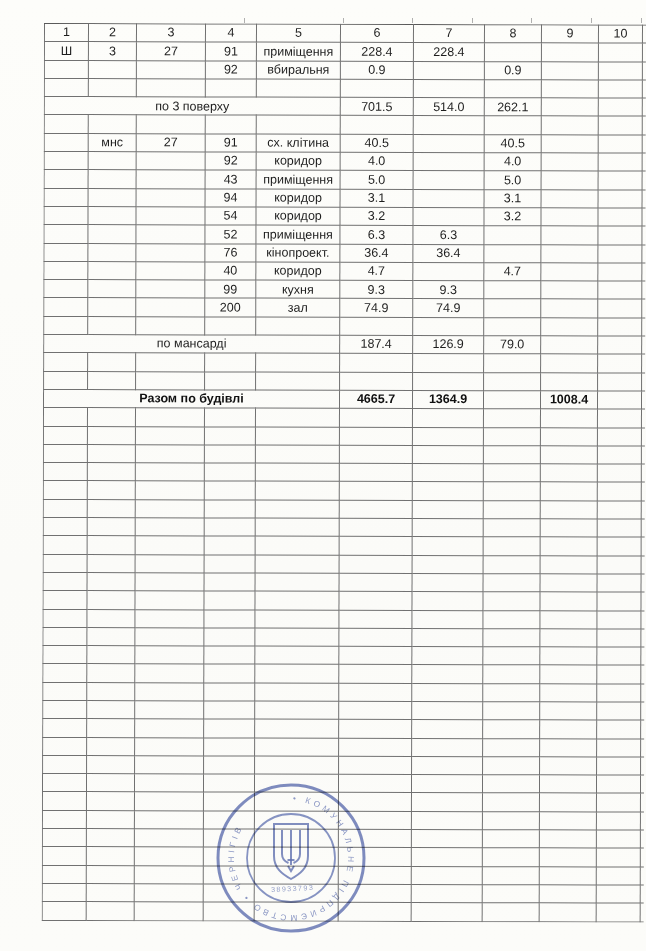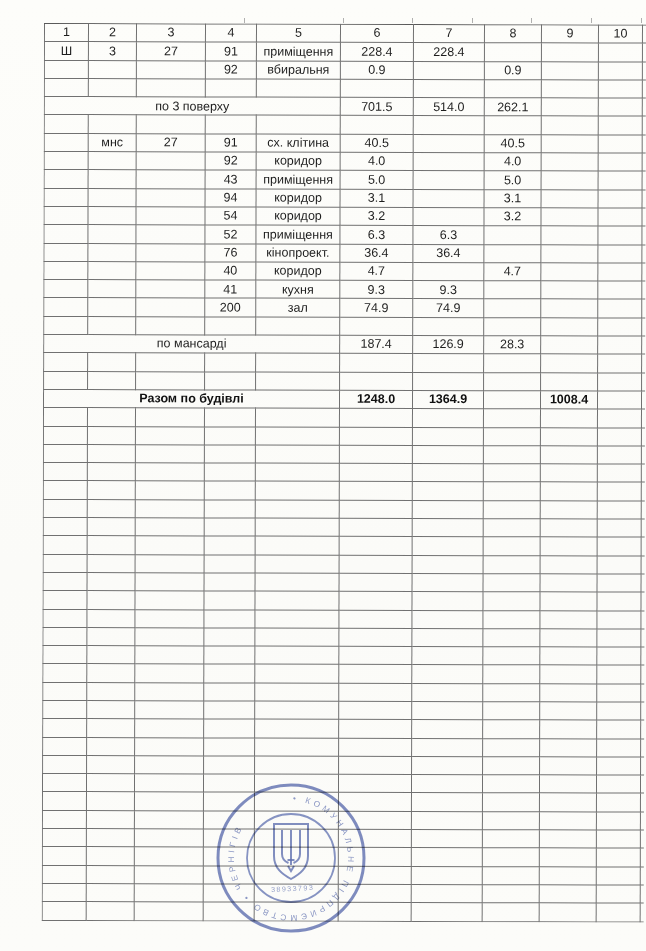--- a/index.html
+++ b/index.html
@@ -241,21 +241,21 @@
             <td></td>
             <td>4.7</td>
             <td></td>
             <td></td>
             <td></td>
           </tr>
           <tr>
             <td></td>
             <td></td>
             <td></td>
-            <td>41</td>
+            <td>99</td>
             <td>кухня</td>
             <td>9.3</td>
             <td>9.3</td>
             <td></td>
             <td></td>
             <td></td>
             <td></td>
           </tr>
           <tr>
             <td></td>
@@ -280,21 +280,21 @@
             <td></td>
             <td></td>
             <td></td>
             <td></td>
             <td></td>
           </tr>
           <tr>
             <td colspan="5" class="merged-label">по мансарді</td>
             <td>187.4</td>
             <td>126.9</td>
-            <td>28.3</td>
+            <td>79.0</td>
             <td></td>
             <td></td>
             <td></td>
           </tr>
           <tr>
             <td></td>
             <td></td>
             <td></td>
             <td></td>
             <td></td>
@@ -313,21 +313,21 @@
             <td></td>
             <td></td>
             <td></td>
             <td></td>
             <td></td>
             <td></td>
             <td></td>
           </tr>
           <tr class="bold">
             <td colspan="5" class="merged-label">Разом по будівлі</td>
-            <td>1248.0</td>
+            <td>4665.7</td>
             <td>1364.9</td>
             <td></td>
             <td>1008.4</td>
             <td></td>
             <td></td>
           </tr>
           <tr>
             <td></td>
             <td></td>
             <td></td>

